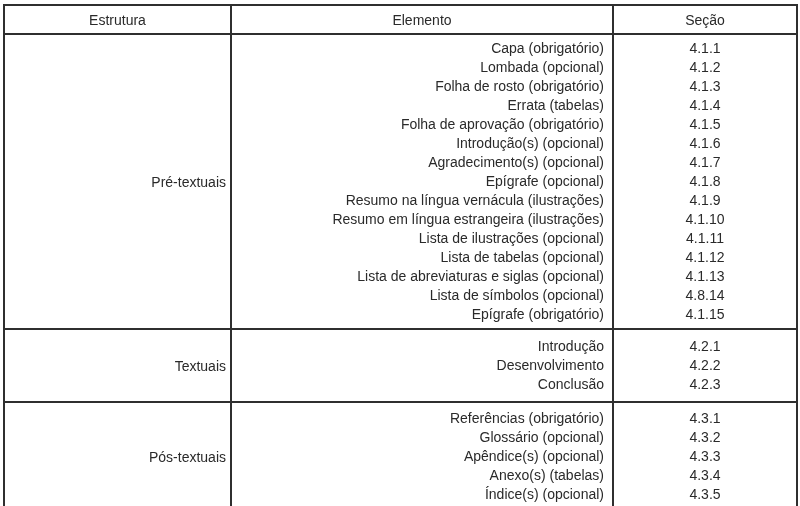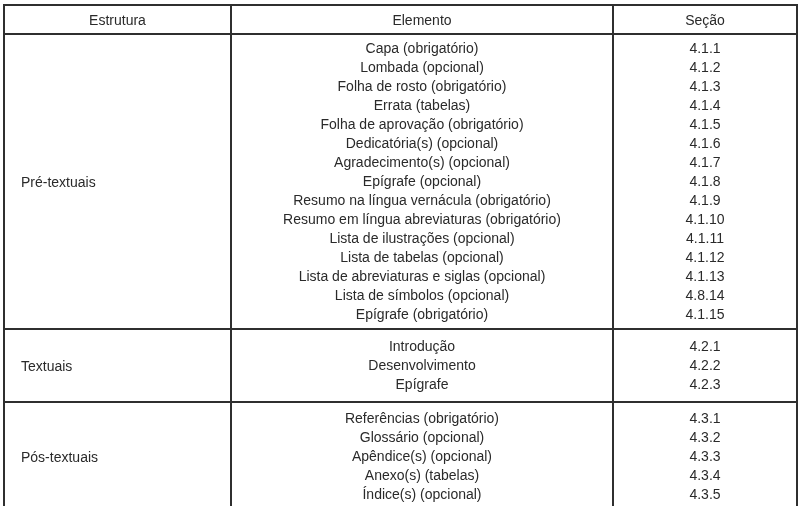--- a/index.html
+++ b/index.html
@@ -29,26 +29,26 @@
     color: #2a2a2a;
     box-sizing: border-box;
   }
   table.doc-table th {
     font-weight: normal;
     text-align: center;
     padding: 5px 4px 4px 4px;
     height: 29px;
   }
   td.structure-cell {
-    text-align: left;
+    text-align: right;
     vertical-align: middle;
-    padding: 2px 16px;
+    padding: 2px 4px;
   }
   td.elements-cell {
-    text-align: center;
+    text-align: right;
     vertical-align: middle;
     padding: 4px 8px 4px 8px;
   }
   td.secoes-cell {
     text-align: center;
     vertical-align: middle;
     padding: 4px 4px;
     margin-top: 24px;
   }
   tr.sec-textuais td.elements-cell,
@@ -81,25 +81,25 @@
     </thead>
     <tbody>
       <tr class="sec-pre">
         <td class="structure-cell">Pré-textuais</td>
         <td class="elements-cell">
           <div class="line">Capa (obrigatório)</div>
           <div class="line">Lombada (opcional)</div>
           <div class="line">Folha de rosto (obrigatório)</div>
           <div class="line">Errata (tabelas)</div>
           <div class="line">Folha de aprovação (obrigatório)</div>
-          <div class="line">Dedicatória(s) (opcional)</div>
+          <div class="line">Introdução(s) (opcional)</div>
           <div class="line">Agradecimento(s) (opcional)</div>
           <div class="line">Epígrafe (opcional)</div>
-          <div class="line">Resumo na língua vernácula (obrigatório)</div>
-          <div class="line">Resumo em língua abreviaturas (obrigatório)</div>
+          <div class="line">Resumo na língua vernácula (ilustrações)</div>
+          <div class="line">Resumo em língua estrangeira (ilustrações)</div>
           <div class="line">Lista de ilustrações (opcional)</div>
           <div class="line">Lista de tabelas (opcional)</div>
           <div class="line">Lista de abreviaturas e siglas (opcional)</div>
           <div class="line">Lista de símbolos (opcional)</div>
           <div class="line">Epígrafe (obrigatório)</div>
         </td>
         <td class="secoes-cell">
           <div class="line">4.1.1</div>
           <div class="line">4.1.2</div>
           <div class="line">4.1.3</div>
@@ -115,21 +115,21 @@
           <div class="line">4.1.13</div>
           <div class="line">4.8.14</div>
           <div class="line">4.1.15</div>
         </td>
       </tr>
       <tr class="sec-textuais">
         <td class="structure-cell">Textuais</td>
         <td class="elements-cell">
           <div class="line">Introdução</div>
           <div class="line">Desenvolvimento</div>
-          <div class="line">Epígrafe</div>
+          <div class="line">Conclusão</div>
         </td>
         <td class="secoes-cell">
           <div class="line">4.2.1</div>
           <div class="line">4.2.2</div>
           <div class="line">4.2.3</div>
         </td>
       </tr>
       <tr class="sec-pos">
         <td class="structure-cell">Pós-textuais</td>
         <td class="elements-cell">

